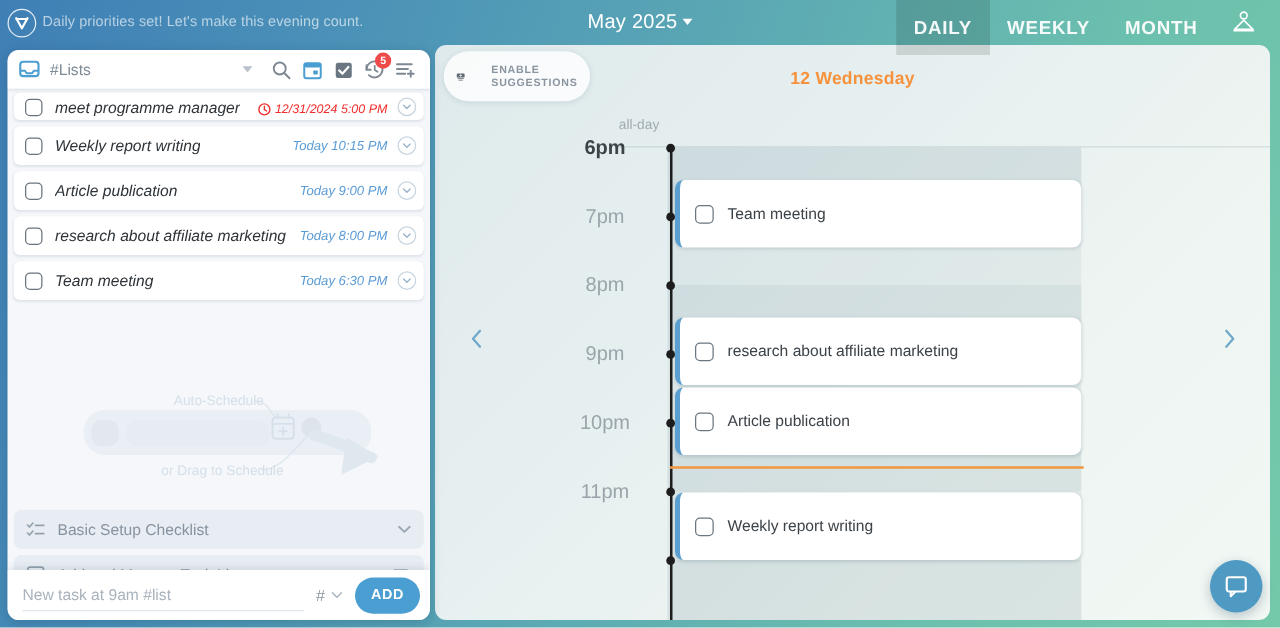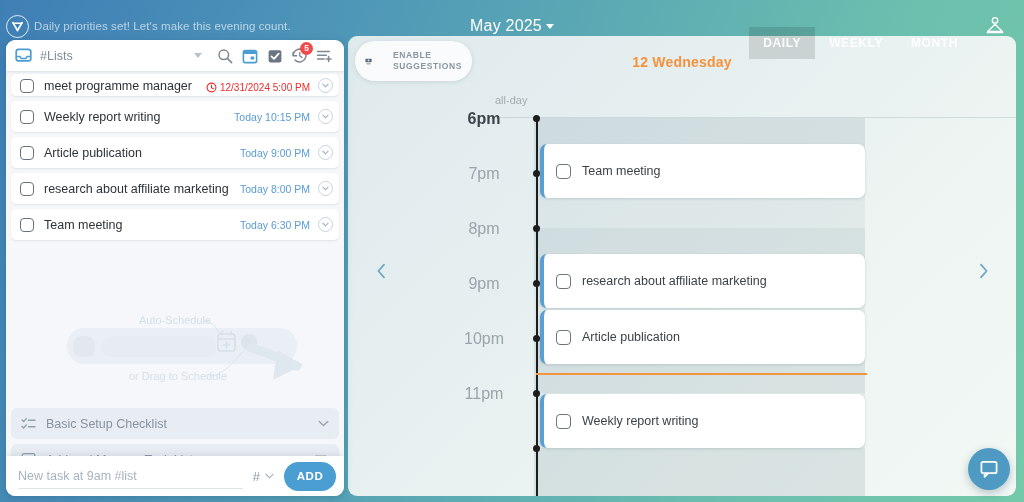--- a/index.html
+++ b/index.html
@@ -8,21 +8,21 @@
     font-family: "Liberation Sans", sans-serif;
     overflow: hidden;
   }
   body {
     position: relative;
     background: linear-gradient(110deg, #3f7fb5 0%, #4a90b8 22%, #5aa7b4 48%, #6bbfae 75%, #74c9aa 100%);
   }
 
   
   .header {
-    position: absolute; left: 0; top: 8px; width: 1024px; height: 36px;
+    position: absolute; left: 0; top: 0; width: 1024px; height: 36px;
     display: flex; align-items: center;
     z-index: 40;
   }
   .logo-wrap { width: 34px; display: flex; justify-content: center; align-items: center; }
   .logo {
     width: 23px; height: 23px; border-radius: 50%;
     border: 1.6px solid rgba(255,255,255,.85);
     display: flex; align-items: center; justify-content: center;
   }
   .logo svg { display: block; }
@@ -40,23 +40,23 @@
   }
   .caret-d {
     display: inline-block; width: 0; height: 0; margin-left: 4px;
     border-left: 4px solid transparent; border-right: 4px solid transparent;
     border-top: 5px solid #ffffff; vertical-align: middle;
   }
   .view-tabs {
     position: absolute; right: 52px; top: 0; height: 36px; display: flex;
   }
   .view-tab {
-    height: 32px; padding: 0 14px; display: flex; align-items: center;
-    font-size: 12px; font-weight: bold; letter-spacing: .6px;
-    color: rgba(255,255,255,.93); cursor: pointer; margin-top: 19px;
+    height: 44px; padding: 0 14px; display: flex; align-items: center;
+    font-size: 15px; font-weight: bold; letter-spacing: .6px;
+    color: rgba(255,255,255,.93); cursor: pointer;
   }
   .view-tab.active { background: rgba(0,0,0,.12); }
   .avatar-btn {
     position: absolute; right: 8px; top: 0; height: 36px; width: 42px;
     display: flex; align-items: center; justify-content: center; cursor: pointer;
   }
 
   
   .left-panel {
     position: absolute; left: 6px; top: 40px; width: 338px; height: 456px;
@@ -86,21 +86,21 @@
   }
   .badge {
     position: absolute; top: -1px; right: -1px;
     min-width: 13px; height: 13px; border-radius: 7px;
     background: #f04b4b; color: #fff; font-size: 8.5px; font-weight: bold;
     display: flex; align-items: center; justify-content: center; padding: 0 3px;
   }
 
   .task-scroll {
     position: absolute; left: 0; top: 31px; width: 338px; height: 337px;
-    padding: 3px 5px 0 5px; overflow: hidden;
+    padding: 3px 5px 0 5px; overflow: hidden; font-style: italic;
   }
   .task-row {
     height: 31px; background: #ffffff; border-radius: 5px;
     margin-bottom: 5px; display: flex; align-items: center; padding: 0 6px 0 9px;
     box-shadow: 0 1px 2px rgba(40,70,100,.10);
     cursor: pointer;
   }
   .task-row.clipped { height: 22px; margin-bottom: 5px; align-items: flex-end; padding-bottom: 3px; }
   .cb {
     width: 14px; height: 14px; border: 1.6px solid #69737d; border-radius: 4px;

